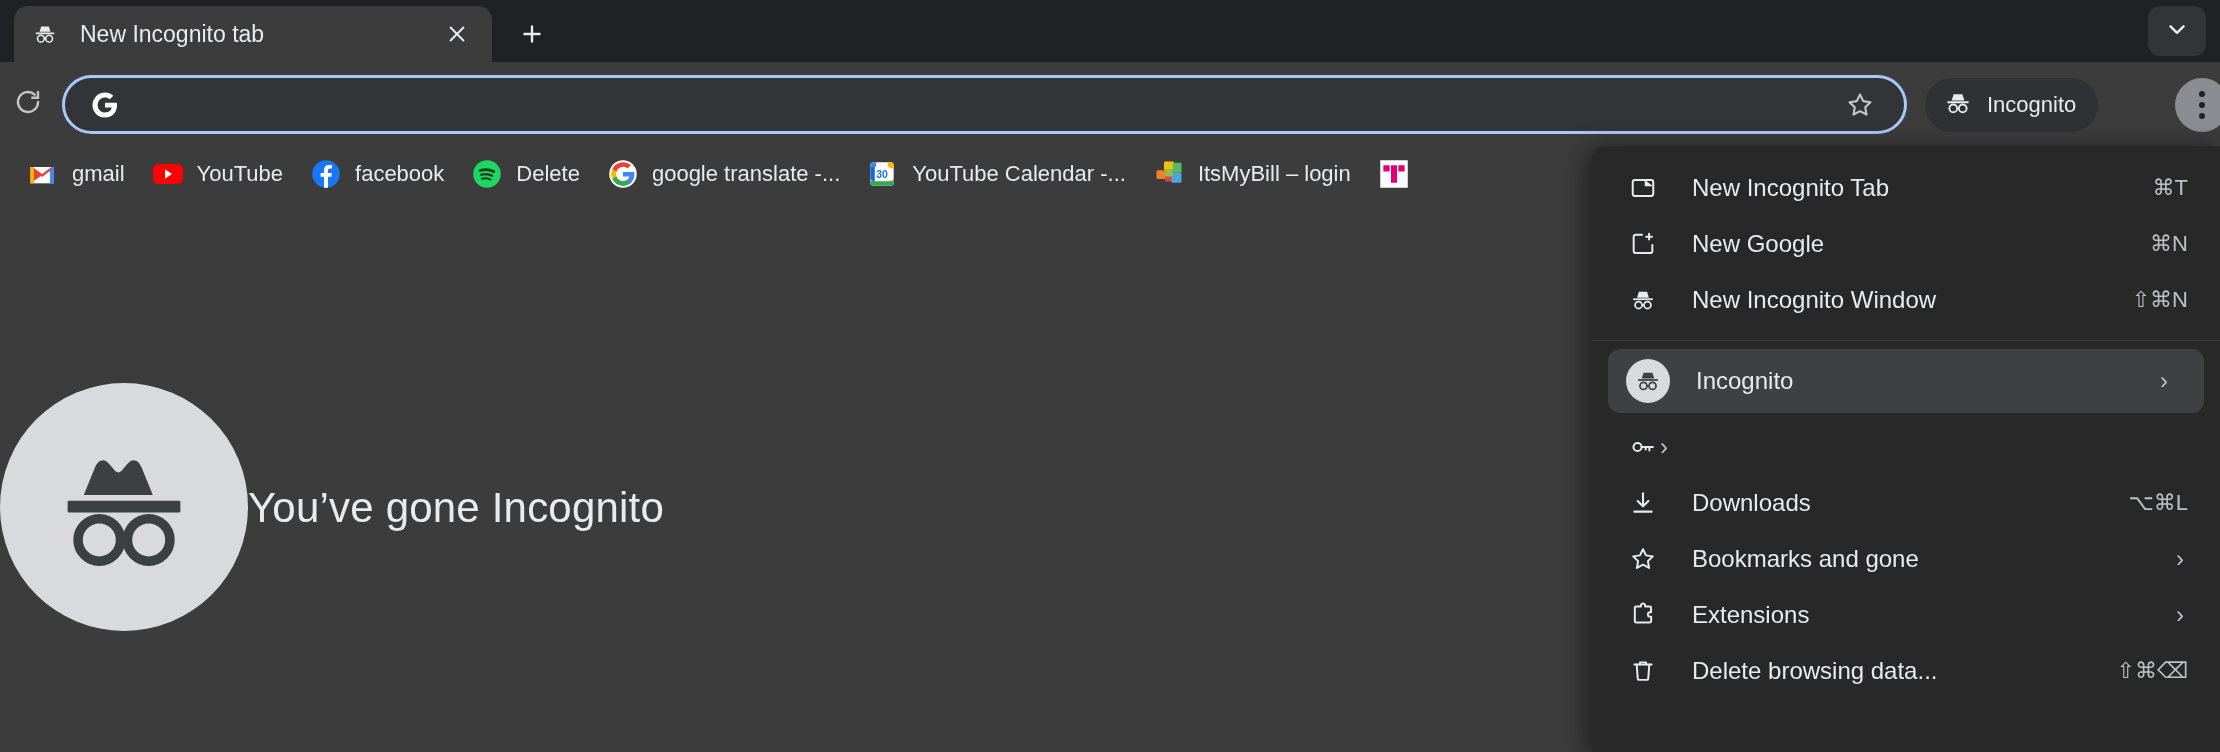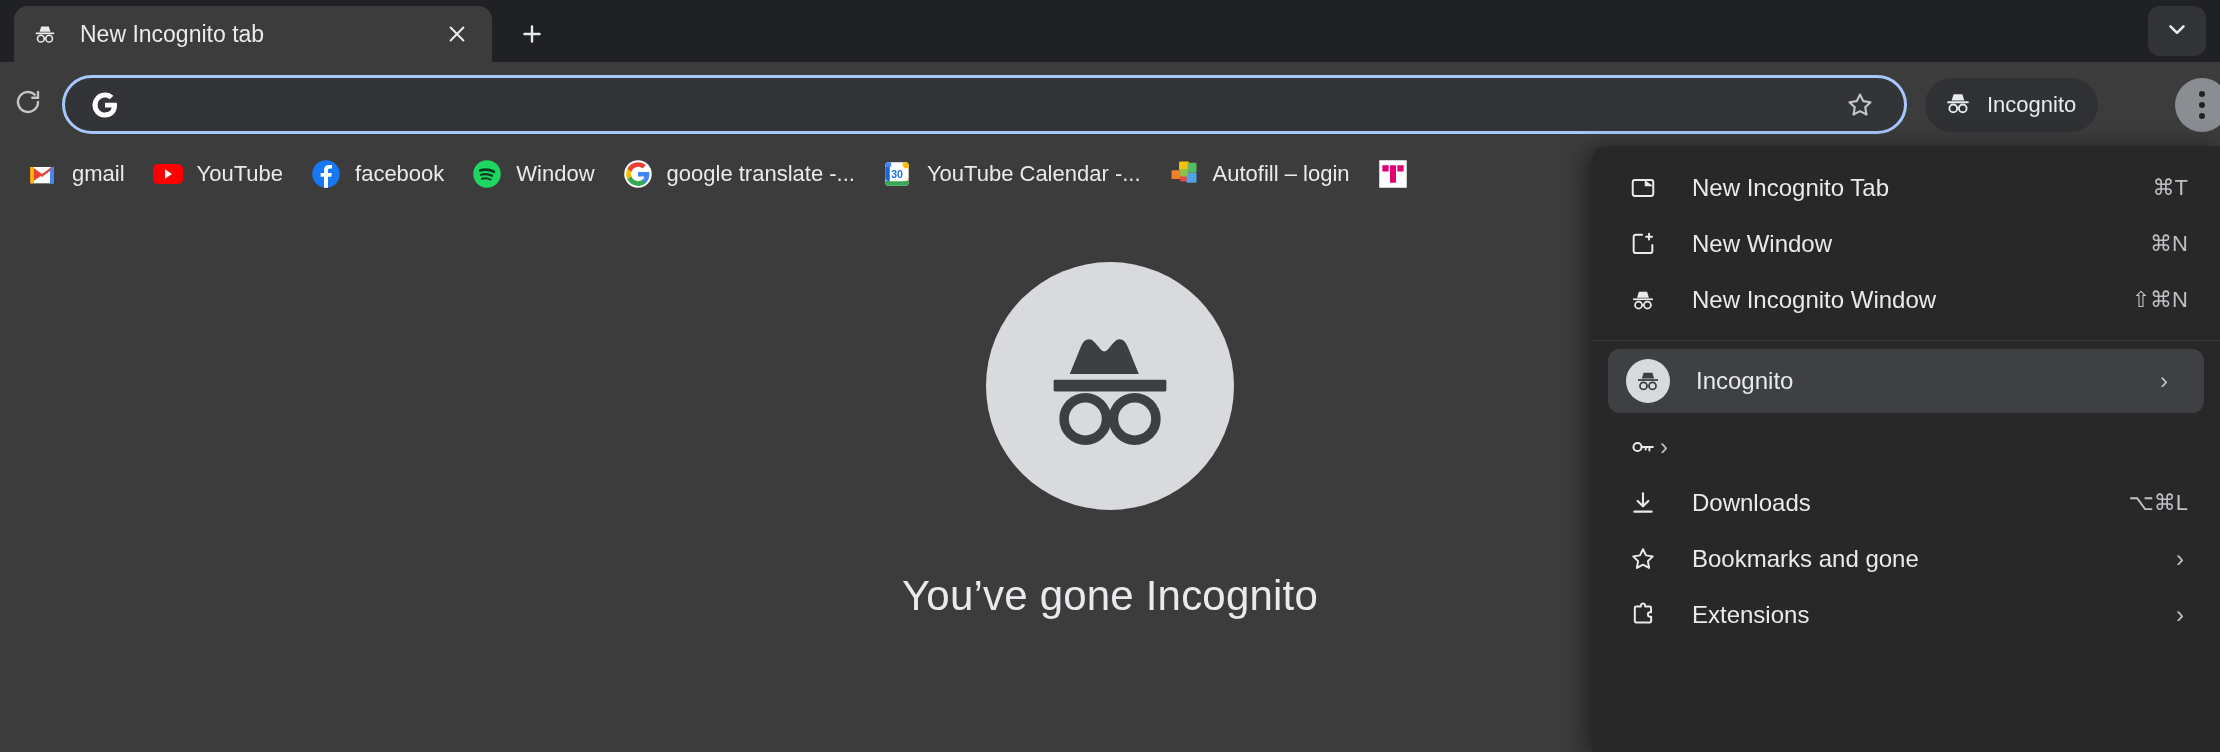--- a/index.html
+++ b/index.html
@@ -135,21 +135,21 @@
     width: 30px; height: 30px; flex: 0 0 30px;
     display: flex; align-items: center; justify-content: flex-start;
   }
   .bm-label { color: #e8eaed; font-size: 22px; }
 
   
   .page {
     position: absolute; top: 202px; left: 0;
     width: 2220px; height: 550px;
     background: #3c3c3c;
-    display: flex; flex-direction: column;
+    display: flex; flex-direction: row;
     align-items: center;
   }
   .hero-circle {
     margin-top: 60px;
     width: 248px; height: 248px;
     border-radius: 50%;
     background: #d8dadd;
     display: flex; align-items: center; justify-content: center;
   }
   .hero-title {
@@ -356,21 +356,21 @@
     <span class="bm-ico">
       <svg width="30" height="30" viewBox="0 0 24 24">
         <circle cx="12" cy="12" r="11" fill="#1ed760"></circle>
         <g stroke="#0b3d1c" stroke-linecap="round" fill="none">
           <path d="M6.5 9.2c3.6-1.1 7.8-.8 11 1" stroke-width="2.1"></path>
           <path d="M7.2 12.6c2.9-.85 6.3-.6 8.9.85" stroke-width="1.8"></path>
           <path d="M7.9 15.8c2.3-.65 5-.45 7 .7" stroke-width="1.5"></path>
         </g>
       </svg>
     </span>
-    <span class="bm-label">Window</span>
+    <span class="bm-label">Delete</span>
   </div>
 
   <div class="bm">
     <span class="bm-ico">
       <svg width="30" height="30" viewBox="0 0 24 24">
         <circle cx="12" cy="12" r="11" fill="#ffffff"></circle>
         <path fill="#4285f4" d="M21.1 12.2c0-.66-.06-1.3-.17-1.9H12v3.66h5.1a4.36 4.36 0 0 1-1.9 2.86v2.37h3.06c1.79-1.65 2.84-4.08 2.84-7z"></path>
         <path fill="#34a853" d="M12 21.5c2.56 0 4.7-.85 6.26-2.3l-3.06-2.37c-.85.57-1.94.9-3.2.9-2.46 0-4.55-1.66-5.3-3.9H3.55v2.45A9.5 9.5 0 0 0 12 21.5z"></path>
         <path fill="#fbbc05" d="M6.7 13.83a5.7 5.7 0 0 1 0-3.64V7.74H3.55a9.5 9.5 0 0 0 0 8.53l3.15-2.44z"></path>
         <path fill="#ea4335" d="M12 6.25c1.39 0 2.64.48 3.62 1.42l2.72-2.72C16.69 3.4 14.55 2.5 12 2.5a9.5 9.5 0 0 0-8.45 5.24l3.15 2.45c.75-2.24 2.84-3.94 5.3-3.94z"></path>
@@ -399,21 +399,21 @@
     <span class="bm-ico">
       <svg width="30" height="30" viewBox="0 0 24 24">
         <rect x="8" y="2" width="8" height="7" rx="1" fill="#f4c20d"></rect>
         <rect x="15" y="3" width="7" height="8" rx="1" fill="#57bb63"></rect>
         <rect x="2" y="9" width="8" height="7" rx="1" fill="#f0812a"></rect>
         <rect x="9" y="10" width="7" height="8" rx="1" fill="#e8453c"></rect>
         <rect x="14" y="11" width="8" height="8" rx="1" fill="#4fa3e3"></rect>
         <rect x="9" y="8" width="6" height="6" rx="1" fill="#8bc34a"></rect>
       </svg>
     </span>
-    <span class="bm-label">Autofill – login</span>
+    <span class="bm-label">ItsMyBill – login</span>
   </div>
 
   <div class="bm">
     <span class="bm-ico">
       <svg width="30" height="30" viewBox="0 0 24 24">
         <rect x="1" y="1" width="22" height="22" fill="#ffffff"></rect>
         <g fill="#e20074">
           <rect x="3.5" y="5" width="5" height="5"></rect>
           <rect x="15.5" y="5" width="5" height="5"></rect>
           <rect x="9.6" y="5" width="4.8" height="14"></rect>
@@ -450,21 +450,21 @@
     <span class="mi-accel">⌘T</span>
   </div>
 
   <div class="mi">
     <span class="mi-ico">
       <svg width="28" height="28" viewBox="0 0 24 24" fill="none" stroke="#e8eaed" stroke-width="1.7" stroke-linecap="round">
         <path d="M20 12.8v5.2a1.8 1.8 0 0 1-1.8 1.8H5.8A1.8 1.8 0 0 1 4 18V5.8A1.8 1.8 0 0 1 5.8 4h5.4"></path>
         <path d="M17.2 3.2v5M19.7 5.7h-5"></path>
       </svg>
     </span>
-    <span class="mi-label">New Window</span>
+    <span class="mi-label">New Google</span>
     <span class="mi-accel">⌘N</span>
   </div>
 
   <div class="mi">
     <span class="mi-ico">
       <svg width="28" height="28" viewBox="0 0 24 24" fill="#e8eaed">
         <path d="M8.5 5h7l1.6 5H6.9L8.5 5z"></path>
         <rect x="3.5" y="10.6" width="17" height="1.5"></rect>
         <circle cx="8.2" cy="16.3" r="3" fill="none" stroke="#e8eaed" stroke-width="1.5"></circle>
         <circle cx="15.8" cy="16.3" r="3" fill="none" stroke="#e8eaed" stroke-width="1.5"></circle>
@@ -528,13 +528,24 @@
   <div class="mi">
     <span class="mi-ico">
       <svg width="28" height="28" viewBox="0 0 24 24" fill="none" stroke="#e8eaed" stroke-width="1.7" stroke-linejoin="round">
         <path d="M10.2 3.4a1.9 1.9 0 0 1 3.6 0v1.3h4.1a1 1 0 0 1 1 1v4h-1.3a1.9 1.9 0 0 0 0 3.7H19v4a1 1 0 0 1-1 1H6a1 1 0 0 1-1-1V5.7a1 1 0 0 1 1-1h4.2V3.4z"></path>
       </svg>
     </span>
     <span class="mi-label">Extensions</span>
     <span class="mi-arrow">›</span>
   </div>
 
+  <div class="mi">
+    <span class="mi-ico">
+      <svg width="28" height="28" viewBox="0 0 24 24" fill="none" stroke="#e8eaed" stroke-width="1.7" stroke-linecap="round" stroke-linejoin="round">
+        <path d="M4.6 6.4h14.8"></path>
+        <path d="M9.4 6.4V4.6h5.2v1.8"></path>
+        <path d="M6.6 6.4l.9 12.1a1.2 1.2 0 0 0 1.2 1.1h6.6a1.2 1.2 0 0 0 1.2-1.1l.9-12.1"></path>
+      </svg>
+    </span>
+    <span class="mi-label">Delete browsing data...</span>
+    <span class="mi-accel">⇧⌘⌫</span>
+  </div>
 </div>
 
 </body></html>

